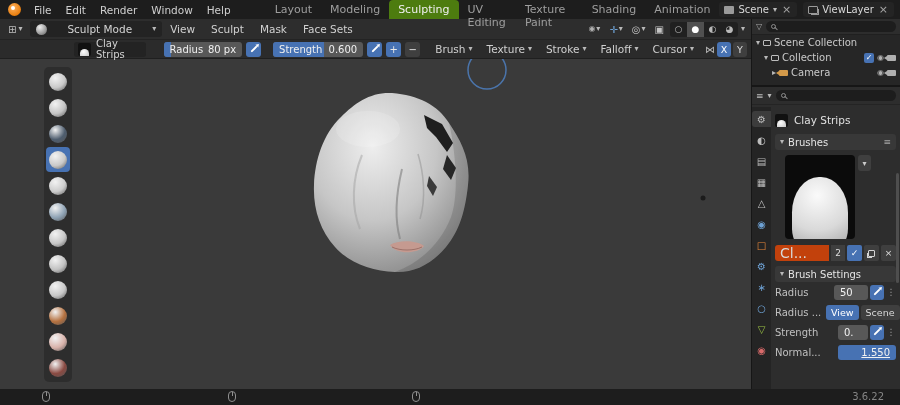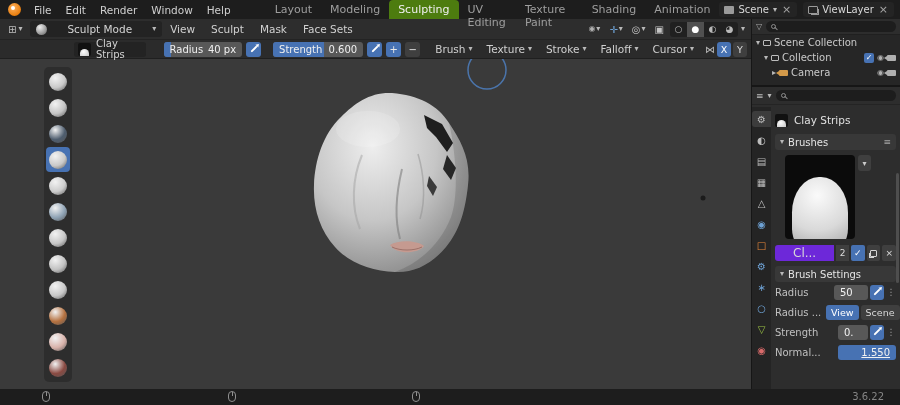--- a/index.html
+++ b/index.html
@@ -131,22 +131,22 @@
   .panel-header .right { margin-left:auto; color:#a8a8a8; font-size:9px; }
   .preview-wrap { display:flex; gap:3px; margin-top:5px; }
   .brush-preview { width:70px; height:84px; background:#0b0b0b; border-radius:4px; position:relative;
     overflow:hidden; margin-left:10px; }
   .brush-preview::after { content:""; position:absolute; left:7px; bottom:-12px; width:56px; height:74px;
     border-radius:48% 48% 30% 30%;
     background:radial-gradient(circle at 45% 25%, #fafafa, #d9d9d9 55%, #9f9f9f); }
   .browse-btn { width:13px; height:16px; background:#3f3f3f; border-radius:3px; display:flex;
     align-items:center; justify-content:center; color:#ccc; font-size:8px; }
   .name-row { display:flex; align-items:center; gap:2px; margin-top:6px; height:16px; }
-  .name-field { flex:1; height:16px; background:#6d28d9; border-radius:3px 0 0 3px; display:flex;
-    align-items:center; padding:0 18px; font-size:12px; color:#d8d8d8; }
+  .name-field { flex:1; height:16px; background:#c2410c; border-radius:3px 0 0 3px; display:flex;
+    align-items:center; padding:0 5px; font-size:14px; color:#d8d8d8; }
   .users-badge { width:14px; height:16px; background:#3f3f3f; color:#ddd; font-size:9px;
     display:flex; align-items:center; justify-content:center; }
   .mini-btn { width:15px; height:16px; background:#3f3f3f; border-radius:2px; color:#ddd;
     display:flex; align-items:center; justify-content:center; font-size:9px; }
   .mini-btn.blue { background:#4772b3; color:#fff; }
   .copy-glyph { width:7px; height:7px; border:1px solid #d5d5d5; border-radius:1px;
     box-shadow:-2px 2px 0 -1px #d5d5d5; }
   .prop-row { display:flex; align-items:center; height:20px; gap:3px; font-size:10px; }
   .prop-label { flex:0 0 48px; color:#c0c0c0; white-space:nowrap; overflow:hidden; }
   .prop-controls { margin-left:auto; display:flex; align-items:center; gap:2px; }
@@ -246,21 +246,21 @@
 </div>
 
 <div class="theader">
   <div class="brush-name-field" style="margin-left:30px;">
     <span class="brush-mini"></span>
     <span>Clay Strips</span>
   </div>
   <div class="slider radius-slider" style="margin-left:14px;">
     <div class="fill" style="width:10%;"></div>
     <span>Radius</span>
-    <span>40 px</span>
+    <span>80 px</span>
   </div>
   <div class="sq-btn blue">
     <span class="pen-glyph"></span>
   </div>
   <div class="slider strength-slider" style="margin-left:8px;">
     <div class="fill" style="width:56%;"></div>
     <span>Strength</span>
     <span>0.600</span>
   </div>
   <div class="sq-btn blue">

